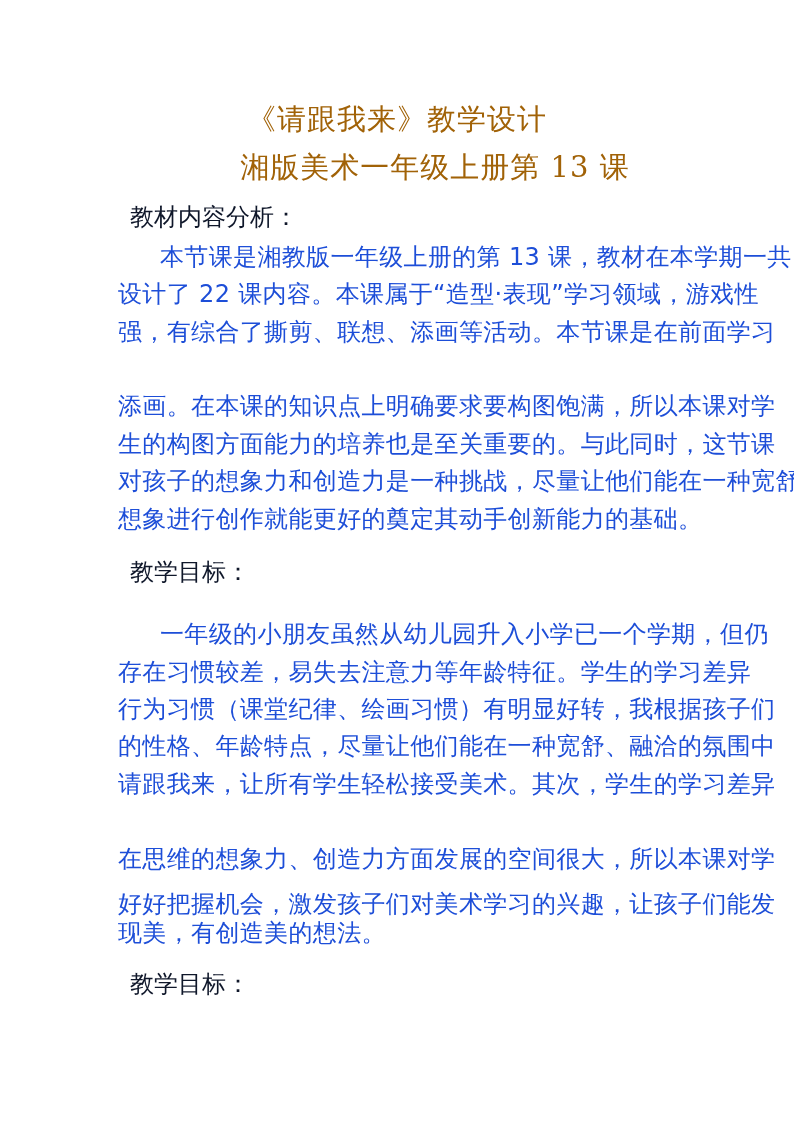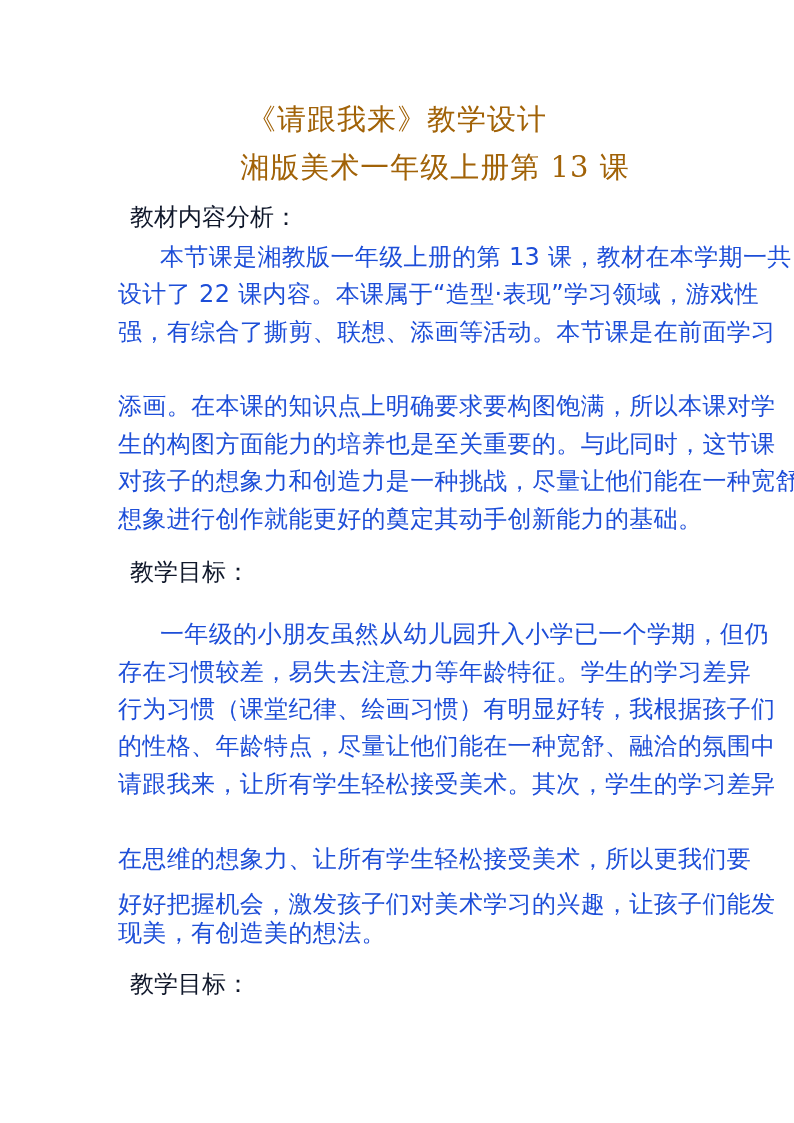--- a/index.html
+++ b/index.html
@@ -30,18 +30,18 @@
   <div class="line" style="top:428px">生的构图方面能力的培养也是至关重要的。与此同时，这节课</div>
   <div class="line" style="top:465px">对孩子的想象力和创造力是一种挑战，尽量让他们能在一种宽舒</div>
   <div class="line" style="top:503px">想象进行创作就能更好的奠定其动手创新能力的基础。</div>
 
   <div class="heading" style="top:556px">教学目标：</div>
   <div class="line indent" style="top:618px">一年级的小朋友虽然从幼儿园升入小学已一个学期，但仍</div>
   <div class="line" style="top:656px">存在习惯较差，易失去注意力等年龄特征。学生的学习差异</div>
   <div class="line" style="top:693px">行为习惯（课堂纪律、绘画习惯）有明显好转，我根据孩子们</div>
   <div class="line" style="top:730px">的性格、年龄特点，尽量让他们能在一种宽舒、融洽的氛围中</div>
   <div class="line" style="top:768px">请跟我来，让所有学生轻松接受美术。其次，学生的学习差异</div>
-  <div class="line" style="top:843px">在思维的想象力、让所有学生轻松接受美术，所以更我们要</div>
+  <div class="line" style="top:843px">在思维的想象力、创造力方面发展的空间很大，所以本课对学</div>
   <div class="line" style="top:888px">好好把握机会，激发孩子们对美术学习的兴趣，让孩子们能发</div>
   <div class="line" style="top:917px">现美，有创造美的想法。</div>
 
   <div class="heading" style="top:968px">教学目标：</div>
 </div>
 
 </body></html>

